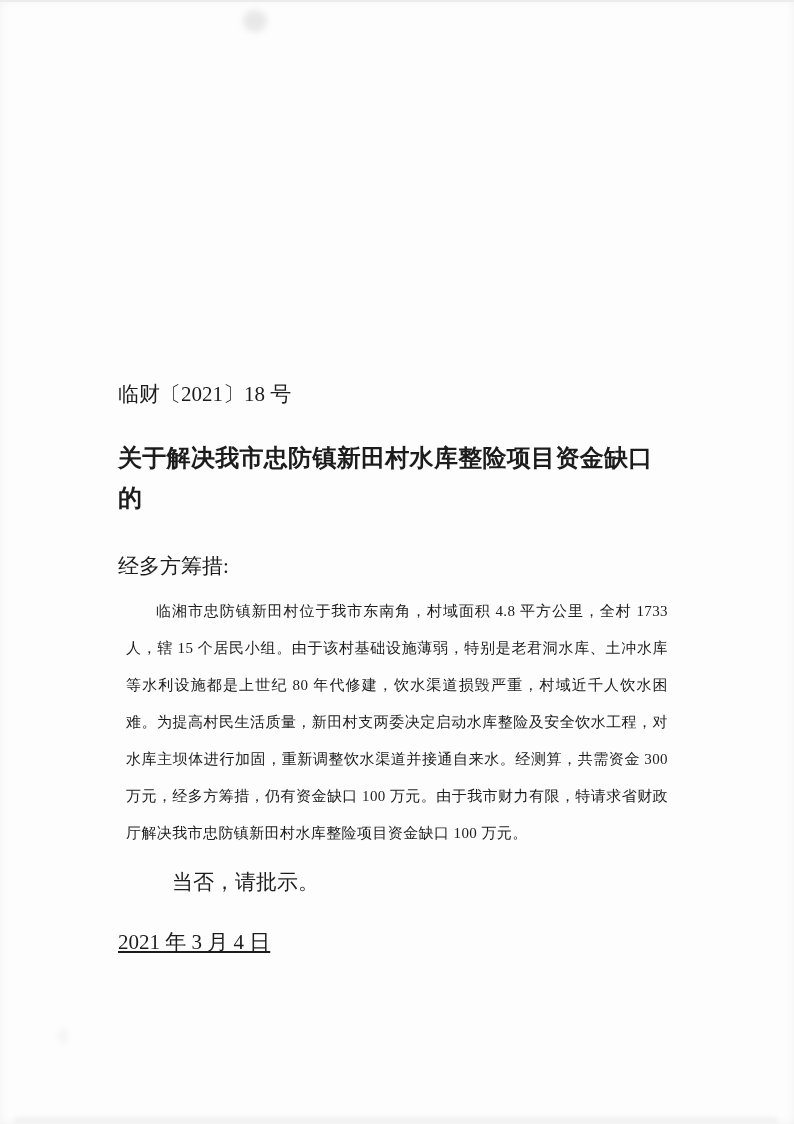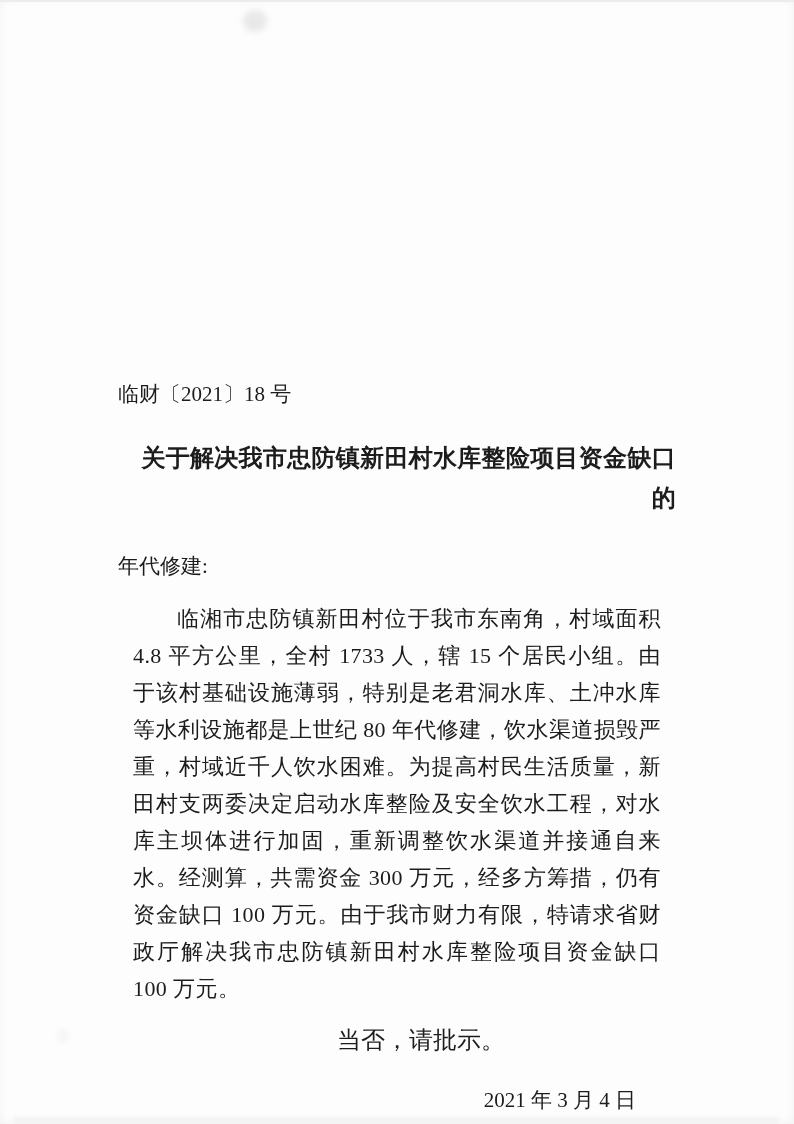--- a/index.html
+++ b/index.html
@@ -64,56 +64,55 @@
     font-size: 21px;
     line-height: 28px;
     white-space: nowrap;
     gap: 44px;
   }
   .title {
     margin: 30px 0 0 0;
     font-size: 24px;
     font-weight: bold;
     line-height: 40px;
-    text-align: right;
+    text-align: left;
     letter-spacing: 0.3px;
   }
   .title-line2 {
     display: inline-block;
   }
   .title-gap {
     display: inline-block;
     width: 68px;
   }
   .salutation {
     margin: 30px 0 0 0;
     font-size: 21px;
     line-height: 37px;
   }
   .body-para {
-    margin: 15px;
-    font-size: 22px;
+    margin: 8px;
+    font-size: 15px;
     line-height: 37px;
     text-align: justify;
     text-indent: 2em;
     letter-spacing: 0.4px;
   }
   .closing {
     margin: 12px;
-    font-size: 24px;
+    font-size: 21px;
     line-height: 37px;
     text-indent: 2em;
-    text-align: center;
   }
   .date-line {
     margin: 23px 0 0 0;
     font-size: 21px;
     line-height: 37px;
-    text-align: right;
     padding-right: 40px;
+    text-decoration: underline;
   }
 </style>
 </head>
 <body>
 
 <div class="page">
   <div class="edge-top"></div>
   <div class="artifact smudge-top"></div>
   <div class="artifact smudge-left"></div>
   <div class="artifact smudge-bottom"></div>
@@ -121,21 +120,21 @@
   <div class="content">
 
     <div class="header-row">
       <span>临财〔2021〕18 号</span>
     </div>
 
     <h1 class="title">
       <span>关于解决我市忠防镇新田村水库整险项目资金缺口的</span><br>
     </h1>
 
-    <p class="salutation">年代修建:</p>
+    <p class="salutation">经多方筹措:</p>
 
     <p class="body-para">临湘市忠防镇新田村位于我市东南角，村域面积 4.8 平方公里，全村 1733 人，辖 15 个居民小组。由于该村基础设施薄弱，特别是老君洞水库、土冲水库等水利设施都是上世纪 80 年代修建，饮水渠道损毁严重，村域近千人饮水困难。为提高村民生活质量，新田村支两委决定启动水库整险及安全饮水工程，对水库主坝体进行加固，重新调整饮水渠道并接通自来水。经测算，共需资金 300 万元，经多方筹措，仍有资金缺口 100 万元。由于我市财力有限，特请求省财政厅解决我市忠防镇新田村水库整险项目资金缺口 100 万元。</p>
 
     <p class="closing">当否，请批示。</p>
 
     <p class="date-line">2021 年 3 月 4 日</p>
 
   </div>
 </div>
 

